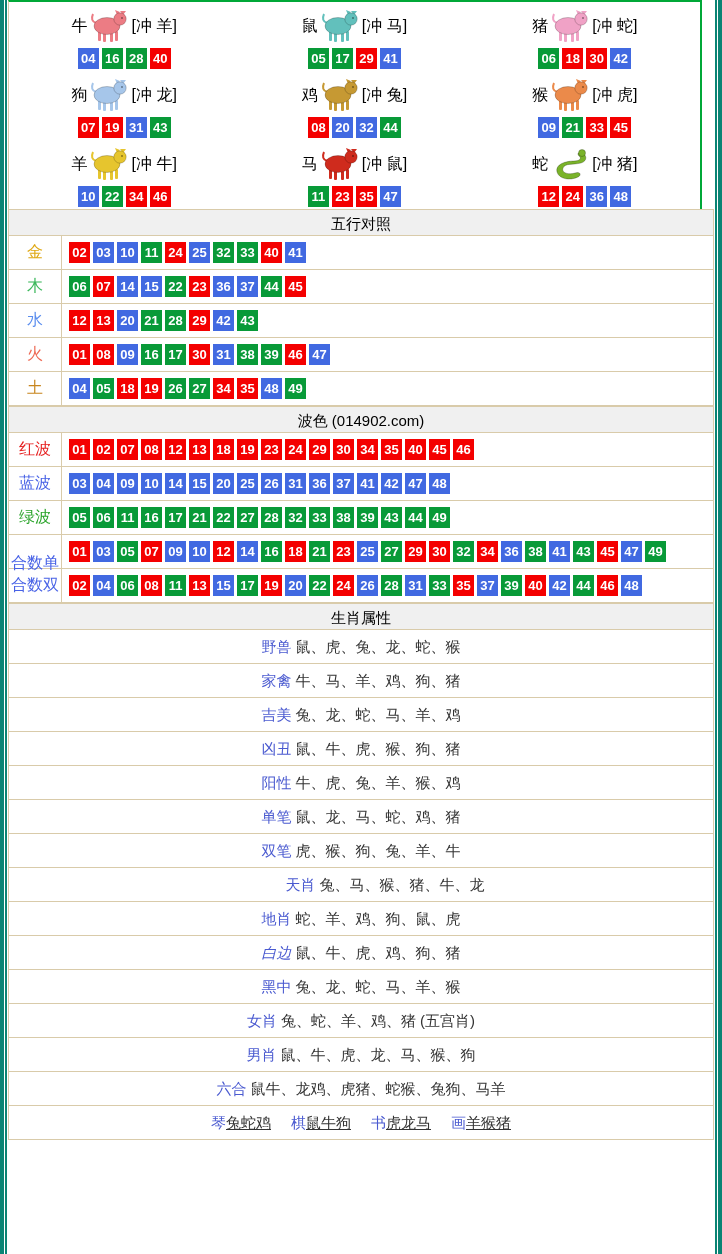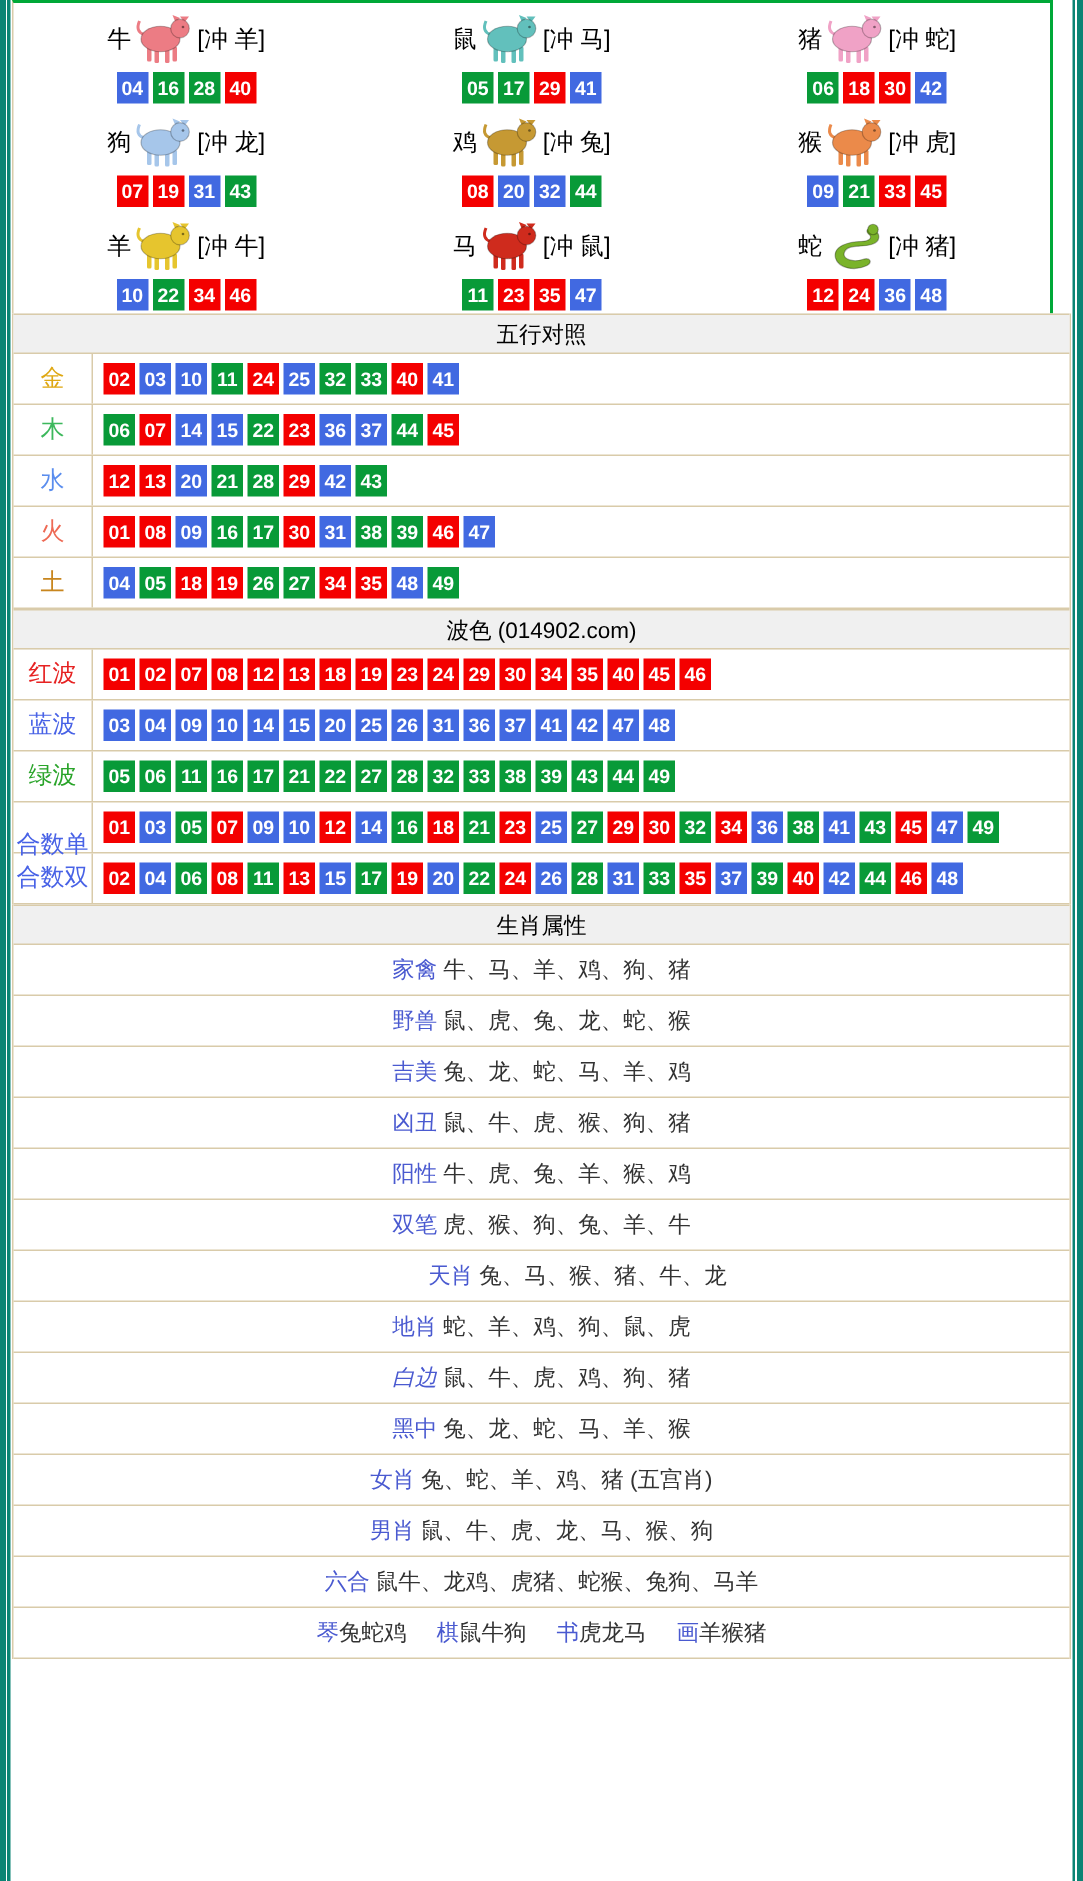--- a/index.html
+++ b/index.html
@@ -49,21 +49,21 @@
   }
   .badge.r{background:var(--red);} .badge.b{background:var(--blue);} .badge.g{background:var(--green);}
 
   .attr-row{
     height:34px;line-height:34px;text-align:center;border-bottom:1px solid var(--tan);
     font-size:15px;color:#333;white-space:nowrap;
   }
   .attr-label{color:#4a5ad0;}
   .attr-content{margin-left:4px;color:#333;}
   .last-seg{margin:0 10px;}
-  .last-seg .attr-content{margin-left:0;}
+  .last-seg .attr-content{margin-left:0;text-decoration:underline;}
 </style>
 </head>
 <body>
 
 <div class="stripe left"></div>
 <div class="stripe right"></div>
 
 <div class="zodiac-box" id="zodiac-grid">
     <div class="z-cell">
       <div class="z-title">
@@ -510,25 +510,26 @@
         <span class="badge b">42</span>
         <span class="badge g">44</span>
         <span class="badge r">46</span>
         <span class="badge b">48</span>
       </div>
     </div>
   </div>
 
 <div class="main-table" id="attributes">
     <div class="sec-header">生肖属性</div>
+    <div class="attr-row"><span class="attr-label" style="color: rgb(74, 90, 208);">野兽</span><span class="attr-content">鼠、虎、兔、龙、蛇、猴</span></div>
     <div class="attr-row"><span class="attr-label" style="color: rgb(74, 90, 208);">家禽</span><span class="attr-content">牛、马、羊、鸡、狗、猪</span></div>
-    <div class="attr-row"><span class="attr-label" style="color: rgb(74, 90, 208);">野兽</span><span class="attr-content">鼠、虎、兔、龙、蛇、猴</span></div>
     <div class="attr-row"><span class="attr-label" style="color: rgb(74, 90, 208);">吉美</span><span class="attr-content">兔、龙、蛇、马、羊、鸡</span></div>
     <div class="attr-row"><span class="attr-label" style="color: rgb(74, 90, 208);">凶丑</span><span class="attr-content">鼠、牛、虎、猴、狗、猪</span></div>
     <div class="attr-row"><span class="attr-label" style="color: rgb(74, 90, 208);">阳性</span><span class="attr-content">牛、虎、兔、羊、猴、鸡</span></div>
+    <div class="attr-row"><span class="attr-label" style="color: rgb(74, 90, 208);">单笔</span><span class="attr-content">鼠、龙、马、蛇、鸡、猪</span></div>
     <div class="attr-row"><span class="attr-label" style="color: rgb(74, 90, 208);">双笔</span><span class="attr-content">虎、猴、狗、兔、羊、牛</span></div>
     <div class="attr-row"><span class="attr-label" style="color: rgb(74, 90, 208); margin-left: 48px;">天肖</span><span class="attr-content">兔、马、猴、猪、牛、龙</span></div>
     <div class="attr-row"><span class="attr-label" style="color: rgb(74, 90, 208);">地肖</span><span class="attr-content">蛇、羊、鸡、狗、鼠、虎</span></div>
     <div class="attr-row"><span class="attr-label" style="color: rgb(74, 90, 208); font-style: italic;">白边</span><span class="attr-content">鼠、牛、虎、鸡、狗、猪</span></div>
     <div class="attr-row"><span class="attr-label" style="color: rgb(74, 90, 208);">黑中</span><span class="attr-content">兔、龙、蛇、马、羊、猴</span></div>
     <div class="attr-row"><span class="attr-label" style="color: rgb(74, 90, 208);">女肖</span><span class="attr-content">兔、蛇、羊、鸡、猪 (五宫肖)</span></div>
     <div class="attr-row"><span class="attr-label" style="color: rgb(74, 90, 208);">男肖</span><span class="attr-content">鼠、牛、虎、龙、马、猴、狗</span></div>
     <div class="attr-row"><span class="attr-label" style="color: rgb(74, 90, 208);">六合</span><span class="attr-content">鼠牛、龙鸡、虎猪、蛇猴、兔狗、马羊</span></div>
     <div class="attr-row"><span class="last-seg"><span class="attr-label" style="color: rgb(74, 90, 208);">琴</span><span class="attr-content">兔蛇鸡</span></span><span class="last-seg"><span class="attr-label" style="color: rgb(74, 90, 208);">棋</span><span class="attr-content">鼠牛狗</span></span><span class="last-seg"><span class="attr-label" style="color: rgb(74, 90, 208);">书</span><span class="attr-content">虎龙马</span></span><span class="last-seg"><span class="attr-label" style="color: rgb(74, 90, 208);">画</span><span class="attr-content">羊猴猪</span></span></div>
   </div>

